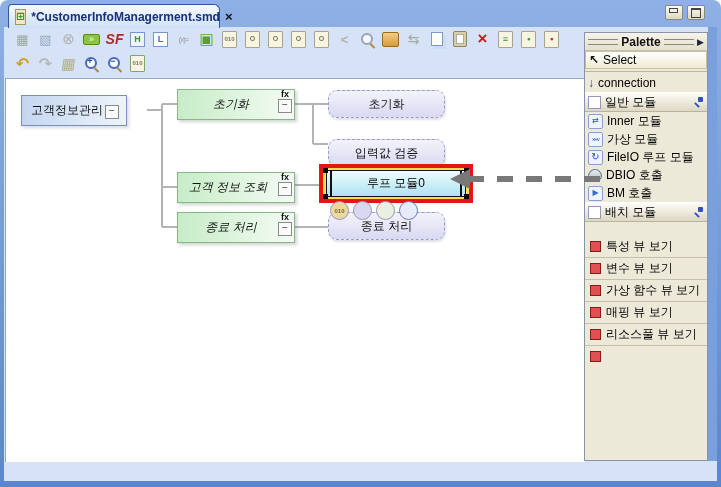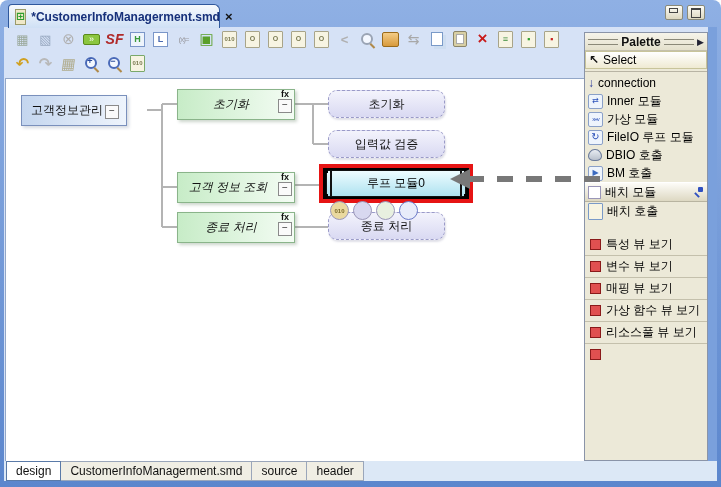--- a/index.html
+++ b/index.html
@@ -34,21 +34,21 @@
   
   .canvas{position:absolute;left:5px;top:78px;width:579px;height:383px;background:#fff;border-top:1px solid #93a7c8;border-left:1px solid #93a7c8;z-index:1;}
   .node{position:absolute;box-sizing:border-box;display:flex;align-items:center;justify-content:center;font-size:12px;color:#111;}
   .nroot{left:15px;top:16px;width:106px;height:31px;background:linear-gradient(90deg,#c4d6ef,#eef4fc);border:1px solid #7a90bc;box-shadow:2px 2px 3px rgba(90,110,140,.25);}
   .nfn{width:118px;height:31px;left:171px;background:linear-gradient(90deg,#c7ecc7,#f4fcf4);border:1px solid #8ab48a;box-shadow:2px 2px 3px rgba(90,120,90,.3);font-style:italic;}
   .nmod{width:117px;height:28px;left:322px;background:linear-gradient(#f3f3fc,#d9d9f2);border:1px dashed #9a9ac8;border-radius:9px;box-shadow:1px 2px 2px rgba(100,100,140,.2);}
   .minusbox{width:12px;height:12px;border:1px solid #8a8a8a;background:#fafafa;font-size:10px;line-height:10px;text-align:center;color:#333;font-style:normal;}
   .fxwrap{position:absolute;right:2px;top:0px;display:flex;flex-direction:column;align-items:center;font-style:normal;}
   .fx{font-size:9px;font-weight:bold;color:#111;line-height:9px;}
   .rootminus{position:absolute;right:7px;top:9px;}
-  .redbox{position:absolute;left:313px;top:85px;width:154px;height:39px;border:4px solid #e61414;box-sizing:border-box;z-index:4;background:#000000;}
+  .redbox{position:absolute;left:313px;top:85px;width:154px;height:39px;border:4px solid #e61414;box-sizing:border-box;z-index:4;background:#fde047;}
   .loopnode{position:absolute;left:3px;top:2px;right:3px;bottom:2px;background:linear-gradient(#eefcff,#aee2f0);border:1px solid #111;display:flex;align-items:center;justify-content:center;}
   .loopnode::before,.loopnode::after{content:"";position:absolute;top:0;bottom:0;width:2px;background:#111;}
   .loopnode::before{left:3px;} .loopnode::after{right:3px;}
   .handle{position:absolute;width:5px;height:5px;background:#000;z-index:5;}
   .quick{position:absolute;top:122px;left:324px;display:flex;gap:4px;z-index:6;}
   .qc{width:17px;height:17px;border-radius:50%;border:1px solid #9a96b8;font-size:6px;display:flex;align-items:center;justify-content:center;color:#7a6a2a;font-weight:bold;}
   
   .palette{position:absolute;left:584px;top:32px;width:124px;height:429px;background:#ece9d8;border:1px solid #8a94a8;box-sizing:border-box;z-index:2;font-size:12px;}
   .phead{height:17px;display:flex;align-items:center;padding:0 3px;gap:3px;border-bottom:1px solid #c4c0ac;background:linear-gradient(#f6f4ea,#e4e0cc);}
   .phline{flex:1;height:4px;border-top:1px solid #8a8878;border-bottom:1px solid #8a8878;}
@@ -208,21 +208,21 @@
       <span style="margin-right:10px">종료 처리</span>
       <span class="fxwrap">
           <span class="fx">fx</span>
           <span class="minusbox">−</span>
         </span>
     </div>
 
     <div class="node nmod" style="top:11px">
         <span>초기화</span>
       </div>
-    <div class="node nmod" style="top:51px">
+    <div class="node nmod" style="top:60px">
         <span>입력값 검증</span>
       </div>
     <div class="node nmod" style="top:133px;z-index:4">
         <span>종료 처리</span>
       </div>
 
     <div class="quick">
       <span class="qc" style="background:#ead9a0">010</span>
       <span class="qc" style="background:#d8d8f0"></span>
       <span class="qc" style="background:#e8f0e0"></span>
@@ -256,20 +256,25 @@
     </div>
     <div class="prow sel">
       <span class="cursor">↖</span>
       <span>Select</span>
     </div>
     <div class="psep"></div>
     <div class="prow">
       <span style="color:#2a3a9a;font-weight:bold">↓</span>
       <span>connection</span>
     </div>
+    <div class="pdrawer">
+      <span class="whitebox"></span>
+      <span>일반 모듈</span>
+      <span class="pin"></span>
+    </div>
     <div class="prow">
       <span class="icobox" style="font-size:8px">⇄</span>
       <span>Inner 모듈</span>
     </div>
     <div class="prow">
       <span class="icobox" style="font-size:6px;letter-spacing:-1px">x+v</span>
       <span>가상 모듈</span>
     </div>
     <div class="prow">
       <span class="icobox">↻</span>
@@ -281,50 +286,40 @@
     </div>
     <div class="prow">
       <span class="icobox" style="font-size:8px;color:#3a6ac0">▶</span>
       <span>BM 호출</span>
     </div>
     <div class="pdrawer">
       <span class="whitebox"></span>
       <span>배치 모듈</span>
       <span class="pin"></span>
     </div>
-    <div class="prow">
-      <span class="doci" style="border-color:#7a9ac8;color:#3a6ac0;font-size:8px"></span>
-      <span>배치 호출</span>
-    </div>
     <div class="views">
       <div class="pv">
           <span class="redsq"></span>
           <span>특성 뷰 보기</span>
         </div>
       <div class="pv">
           <span class="redsq"></span>
           <span>변수 뷰 보기</span>
         </div>
       <div class="pv">
           <span class="redsq"></span>
+          <span>가상 함수 뷰 보기</span>
+        </div>
+      <div class="pv">
+          <span class="redsq"></span>
           <span>매핑 뷰 보기</span>
         </div>
       <div class="pv">
           <span class="redsq"></span>
-          <span>가상 함수 뷰 보기</span>
-        </div>
-      <div class="pv">
-          <span class="redsq"></span>
           <span>리소스풀 뷰 보기</span>
         </div>
       <div class="pv">
           <span class="redsq"></span>
         </div>
     </div>
   </div>
 
-  <div class="btabs">
-    <span class="btab">design</span>
-    <span class="btab">CustomerInfoManagerment.smd</span>
-    <span class="btab">source</span>
-    <span class="btab">header</span>
-  </div>
 </div>
 
 </body></html>

